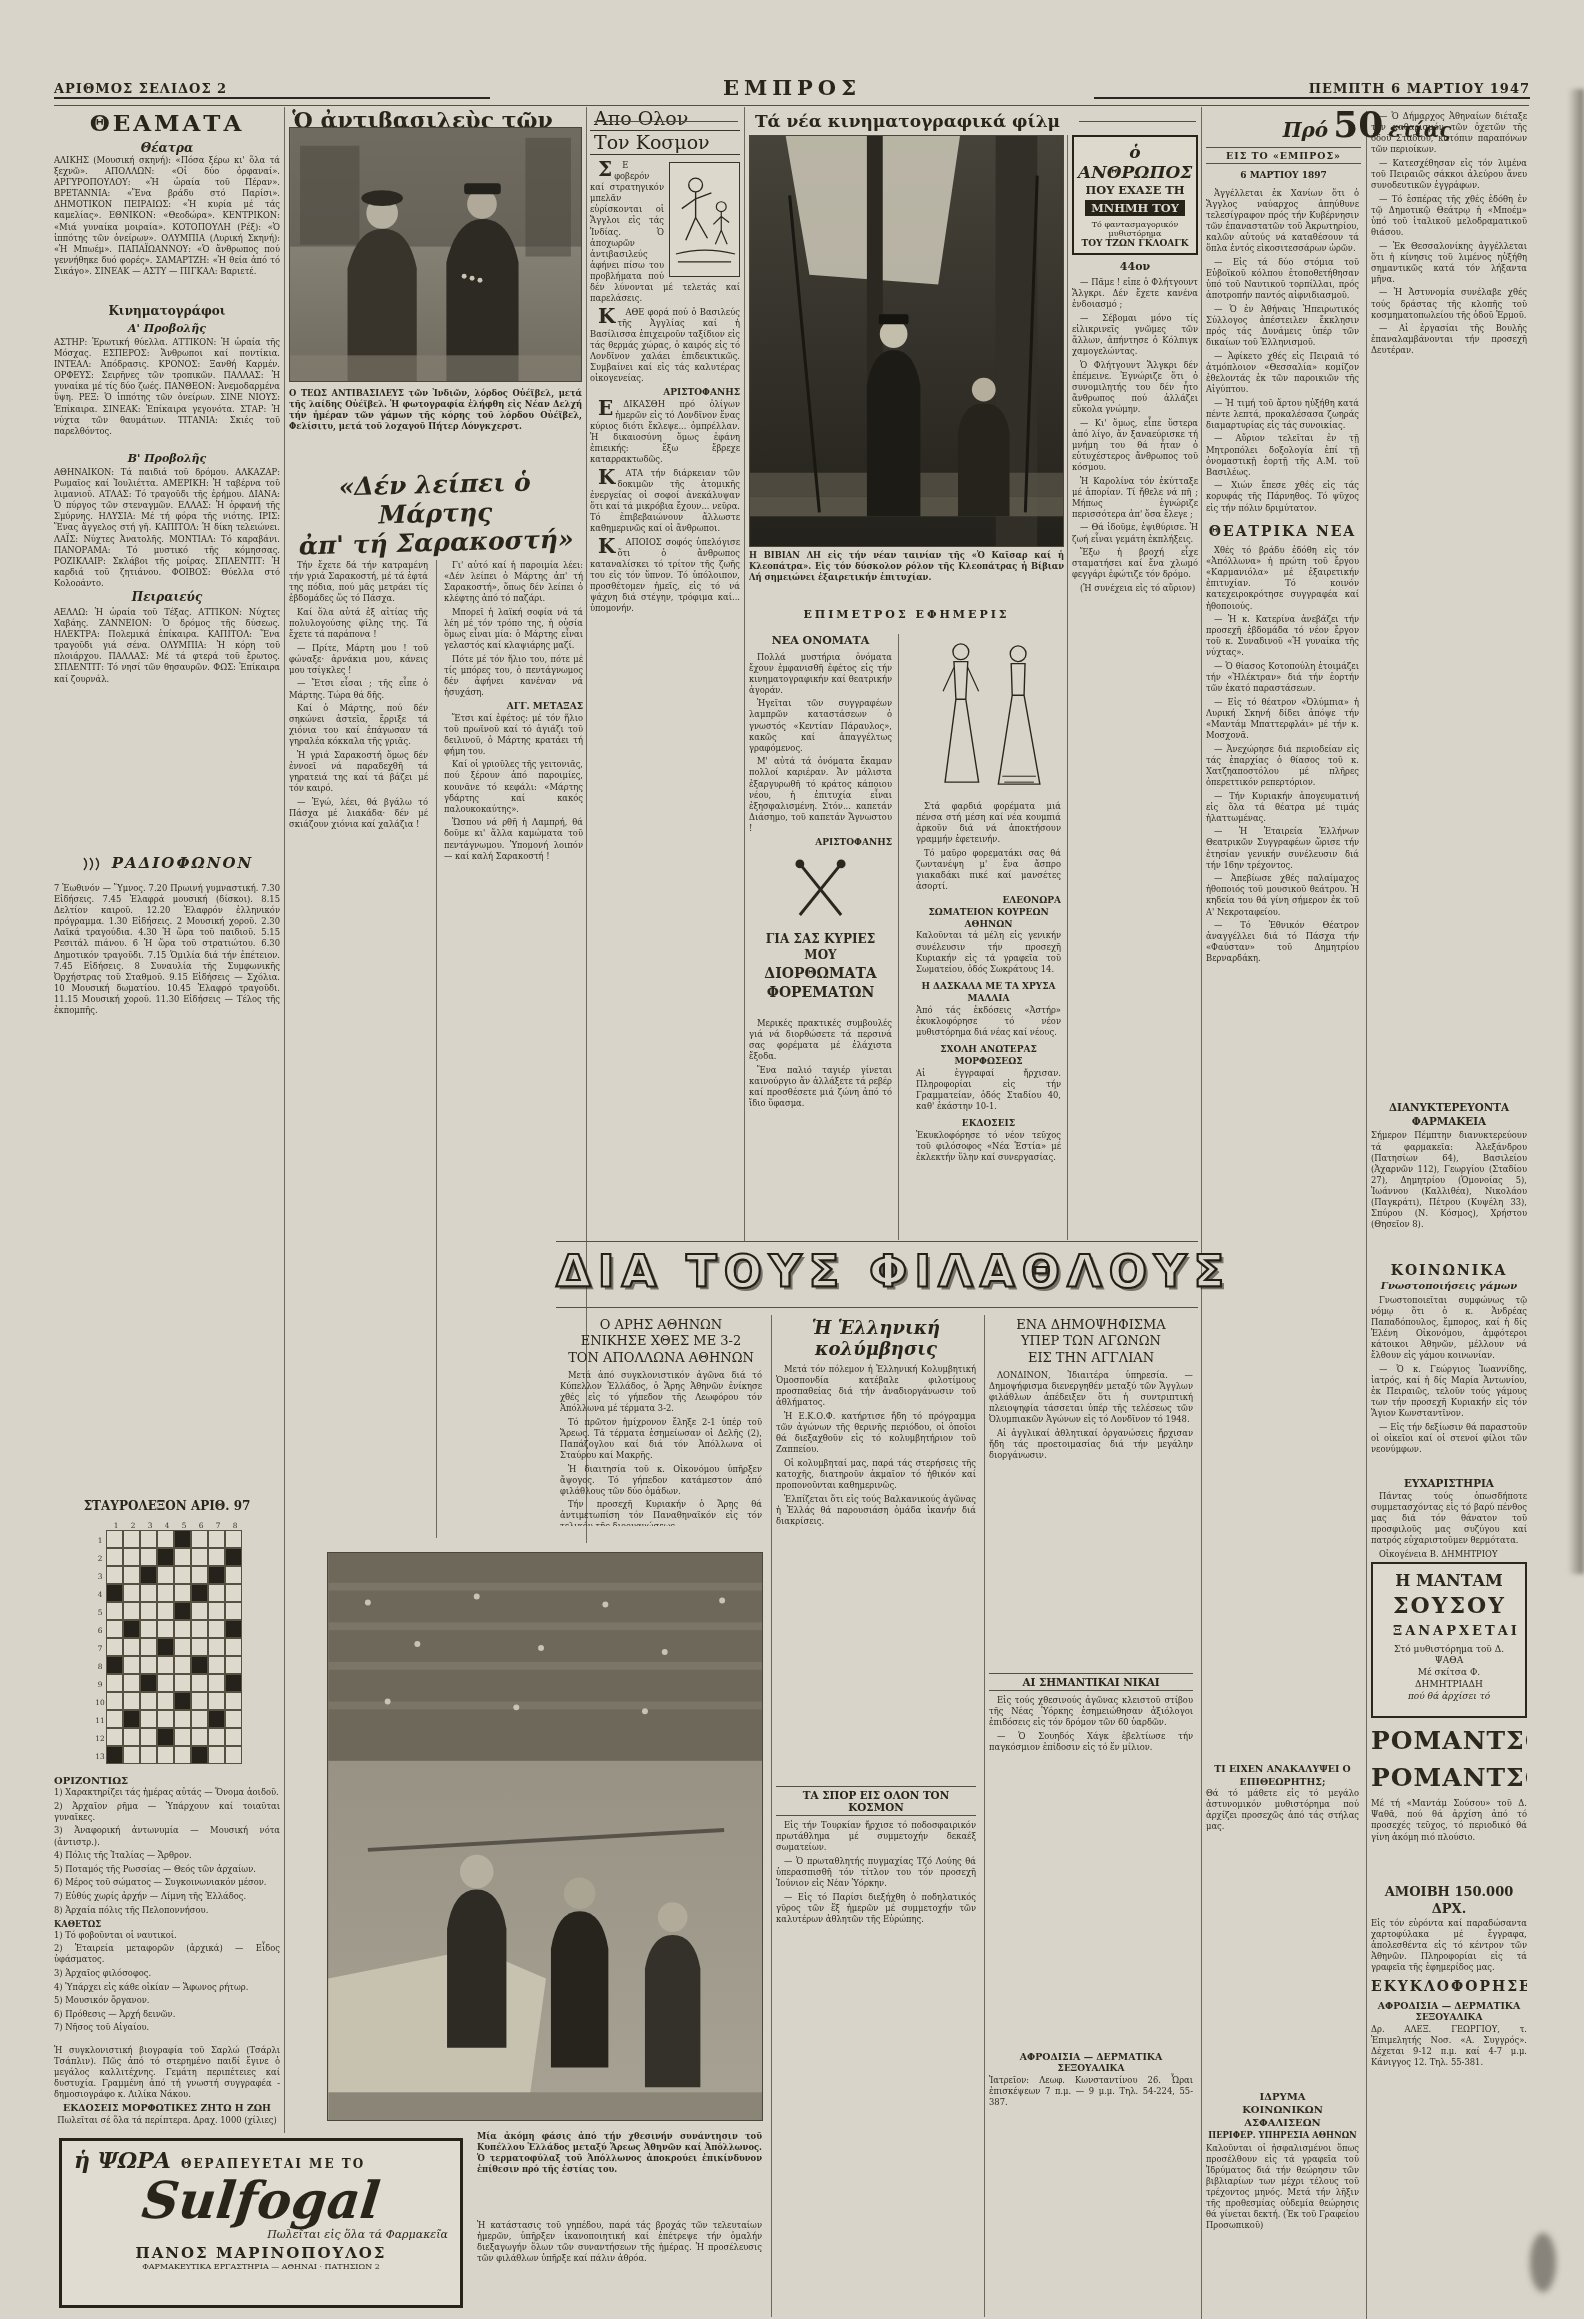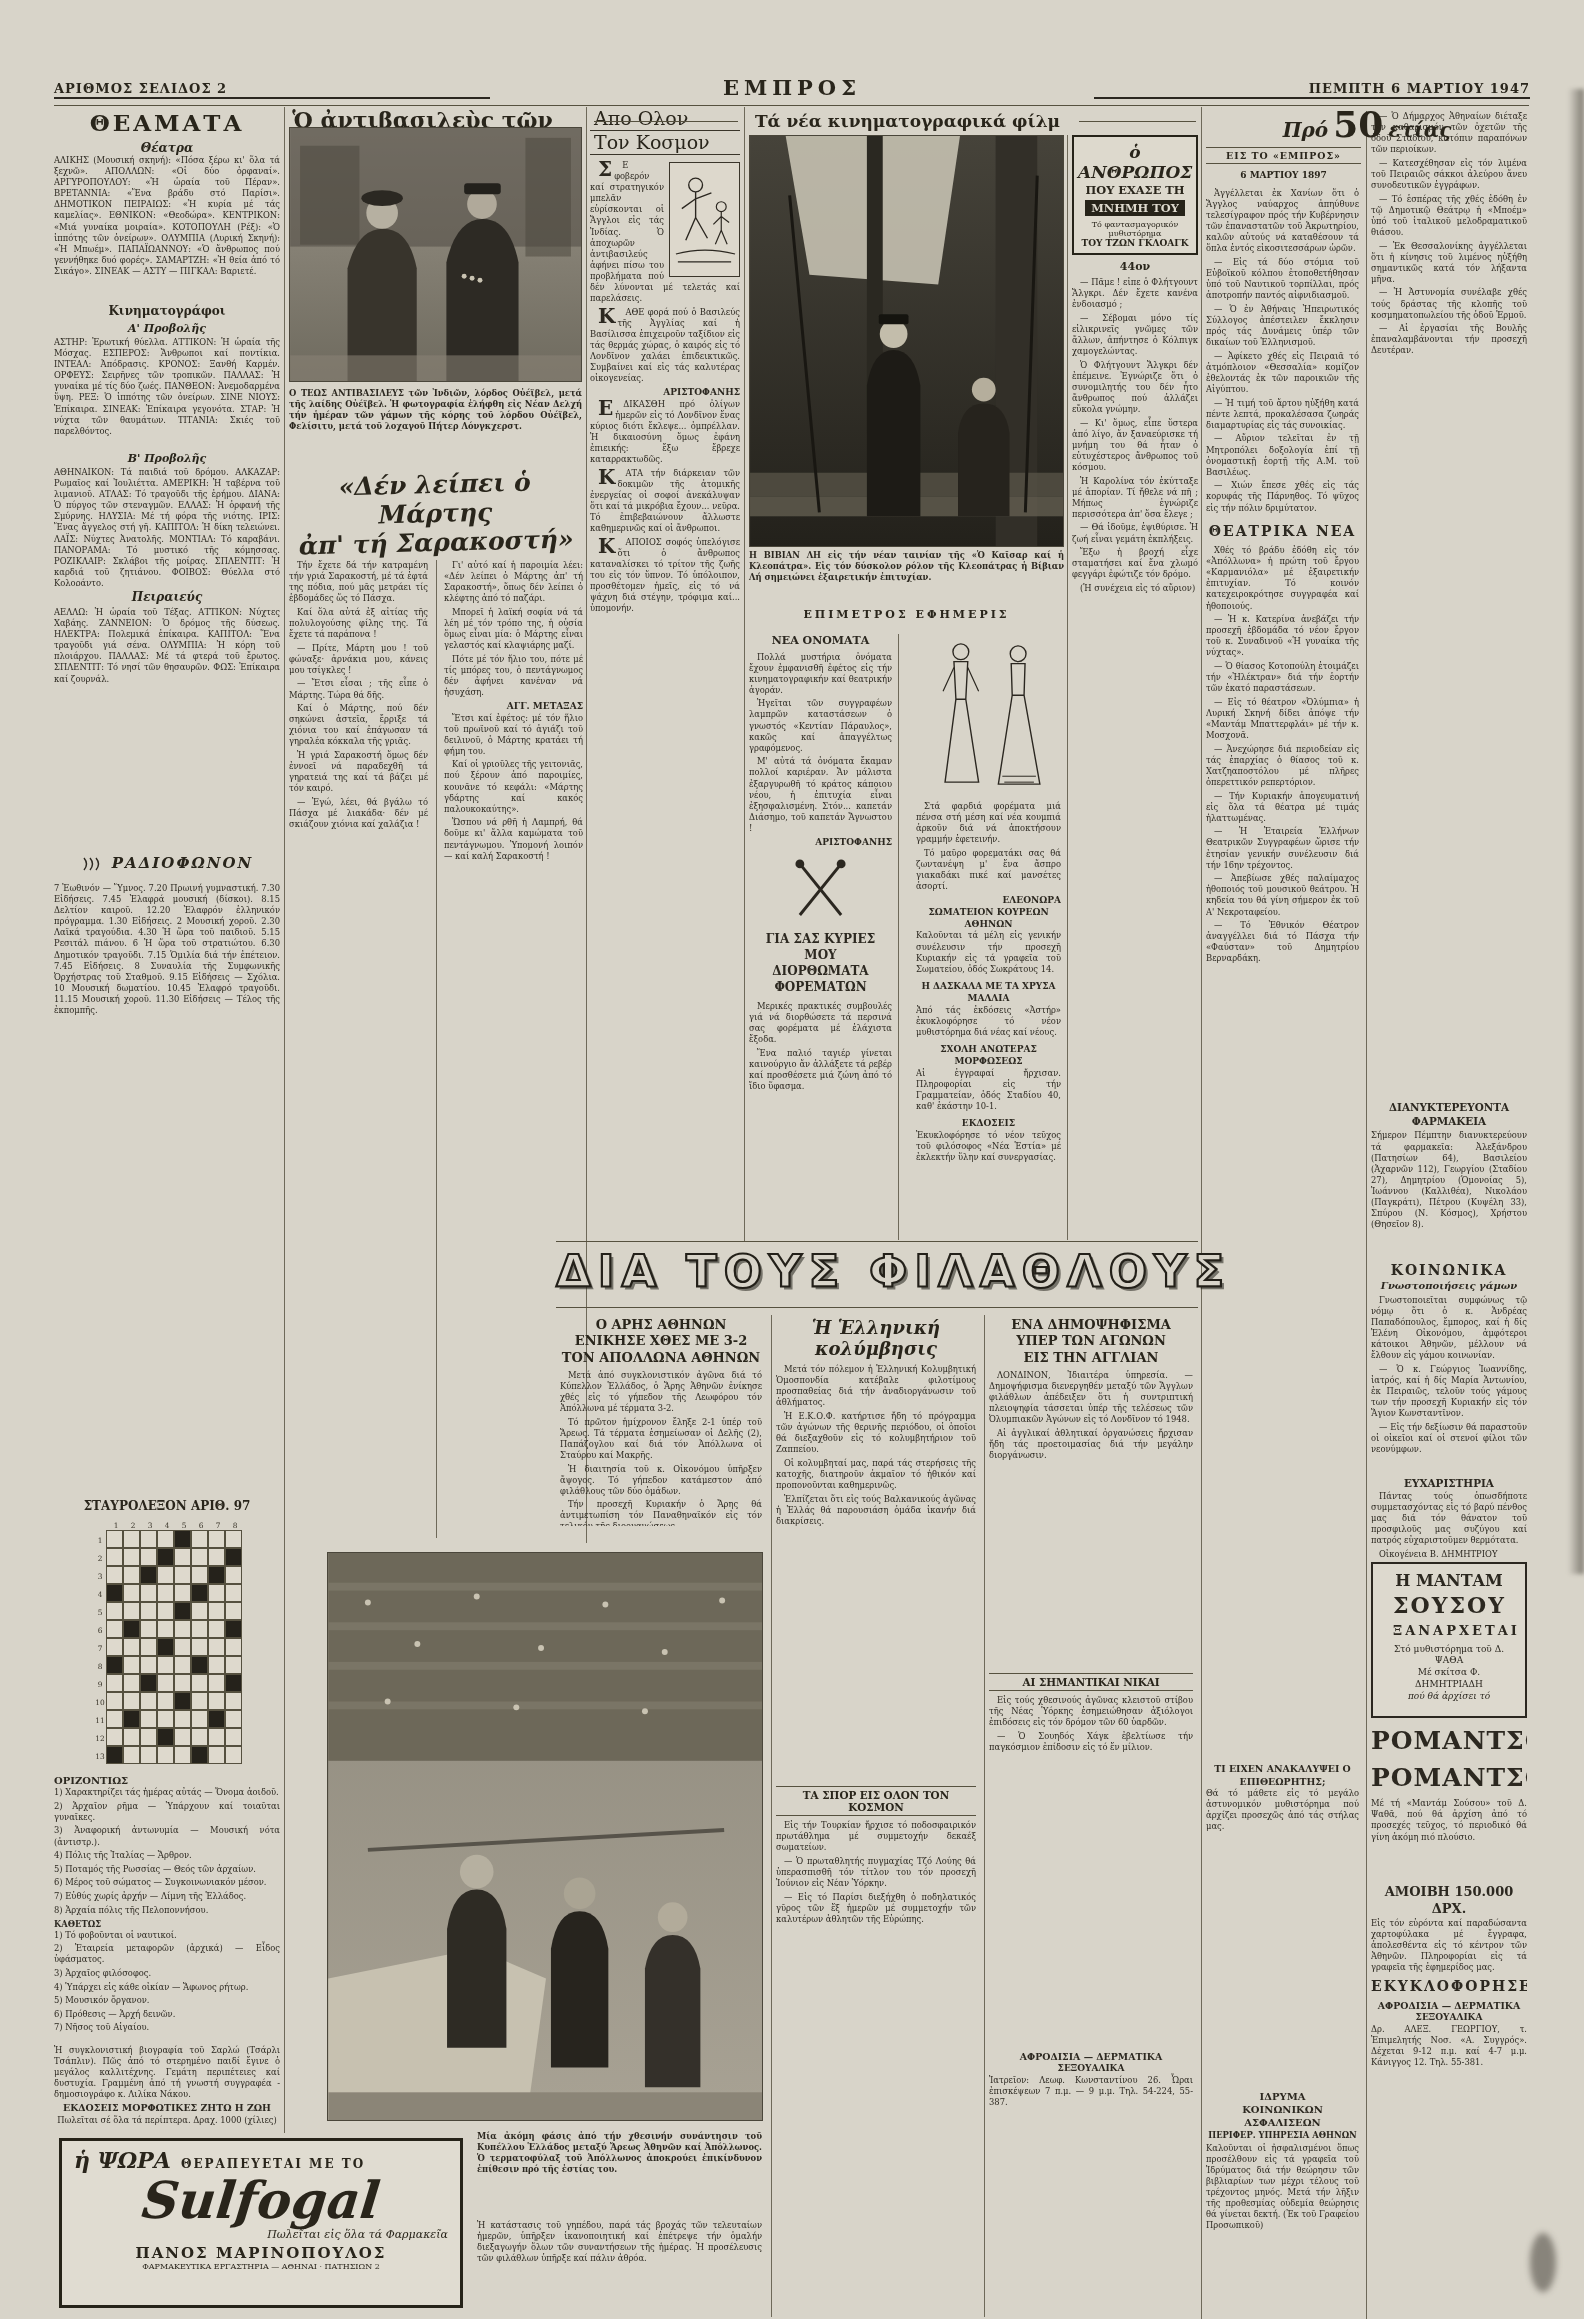--- a/index.html
+++ b/index.html
@@ -17,21 +17,21 @@
   .vr{position:absolute;width:1px;background:#6e6959}
   .hr{position:absolute;height:1px;background:#56513f}
   .hr2{position:absolute;height:2px;background:#2b2720}
   .sec-big{font-size:23px;font-weight:bold;letter-spacing:3px;text-align:center}
   .sub-head{font-size:12px;font-weight:bold;text-align:center}
   .sub-head-i{font-size:11px;font-weight:bold;font-style:italic;text-align:center}
   .sig{text-align:right;font-weight:bold;font-size:9px;margin-top:2px}
   .photo{position:absolute;border:1px solid #4a463a;overflow:hidden;background:#7d786c}
   .caption{font-size:8.4px;line-height:1.3;text-align:justify;font-weight:bold;color:#2c2820}
   .dropcaps p::first-letter{float:left;font-size:20px;line-height:16px;padding:1px 2px 0 0;font-weight:bold}
-  .headline3{font-size:13px;font-weight:bold;text-align:center;line-height:1.25}
+  .headline3{font-size:13px;font-weight:normal;text-align:center;line-height:1.25}
   .ruled{border-top:1px solid #56513f;border-bottom:1px solid #56513f;padding:2px 0;margin:6px 0 4px}
   .cw{display:grid;gap:0;justify-content:center}
   .cw-num{font-size:7.4px;display:flex;align-items:center;justify-content:center;color:#3a352a;width:14px;height:18px}
   .cw-num.top{width:18px;height:12px}
   .cw-cell{width:18px;height:18px;border:1px solid #55503f;background:#ded9cd;margin:-1px 0 0 -1px}
   .cw-cell.black{background:#25221b}
   .banner{font-family:"DejaVu Sans",sans-serif;font-weight:900;font-size:45px;letter-spacing:7px;color:#d8d4c9;-webkit-text-stroke:2.2px #232019;text-shadow:3px 3px 0 rgba(35,32,25,.55);text-align:center;white-space:nowrap}
   .boxed{border:2px solid #2b2720;background:#ddd9ce;padding:6px 20px;text-align:center}
   .edge-shadow{position:absolute;right:0;top:89px;width:16px;height:1485px;background:linear-gradient(to left,rgba(40,36,28,.5),rgba(40,36,28,0));filter:blur(2px)}
   .blot{position:absolute;background:rgba(40,36,28,.45);border-radius:50%;filter:blur(3px)}
@@ -372,21 +372,21 @@
     <div class="sig">ΑΡΙΣΤΟΦΑΝΗΣ</div>
     <div class="c" style="margin:8px 0">
       <svg width="57" height="65" viewBox="0 0 58 66">
         <line x1="8" y1="60" x2="50" y2="8" stroke="#2b2720" stroke-width="3"></line>
         <line x1="8" y1="8" x2="50" y2="60" stroke="#2b2720" stroke-width="3"></line>
         <circle cx="50" cy="8" r="4.5" fill="#2b2720"></circle>
           <circle cx="8" cy="8" r="4.5" fill="#2b2720"></circle>
       </svg>
     </div>
     <div class="b c" style="font-size:12px">ΓΙΑ ΣΑΣ ΚΥΡΙΕΣ ΜΟΥ</div>
-    <div class="b c" style="font-size:12px;margin-bottom:5px">ΔΙΟΡΘΩΜΑΤΑ ΦΟΡΕΜΑΤΩΝ</div>
+    <div class="b c" style="font-size:14px;margin-bottom:17px">ΔΙΟΡΘΩΜΑΤΑ ΦΟΡΕΜΑΤΩΝ</div>
     <div class="plist">
         <p>Μερικές πρακτικές συμβουλές γιά νά διορθώσετε τά περσινά σας φορέματα μέ ἐλάχιστα ἔξοδα.</p>
         <p>Ἕνα παλιό ταγιέρ γίνεται καινούργιο ἄν ἀλλάξετε τά ρεβέρ καί προσθέσετε μιά ζώνη ἀπό τό ἴδιο ὕφασμα.</p>
       </div>
   </div>
 
   <div class="abs txt" style="left:916px;top:634px;width:145px;height:606px">
     <div class="c" style="margin-bottom:4px">
       <svg width="139" height="160" viewBox="0 0 140 162">
         <circle cx="42" cy="18" r="8" stroke="#2b2720" fill="none" stroke-width="1.4"></circle>

